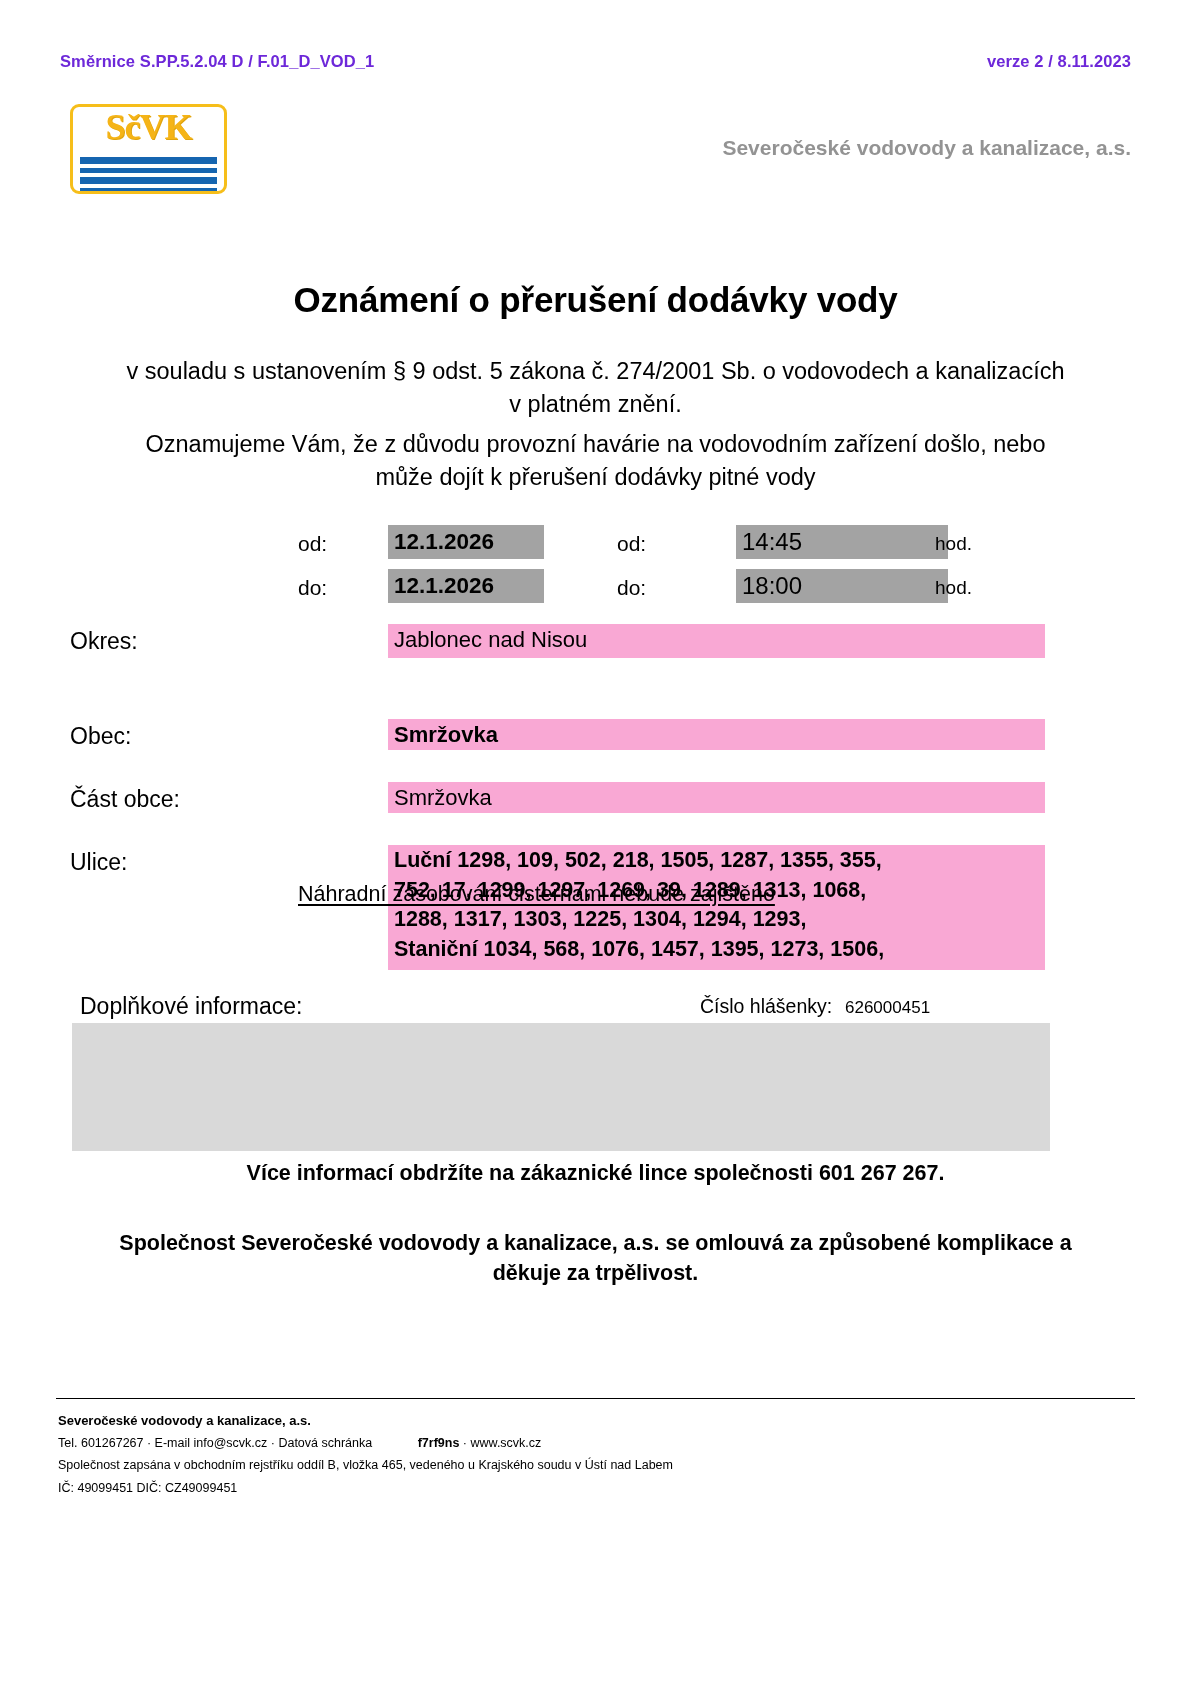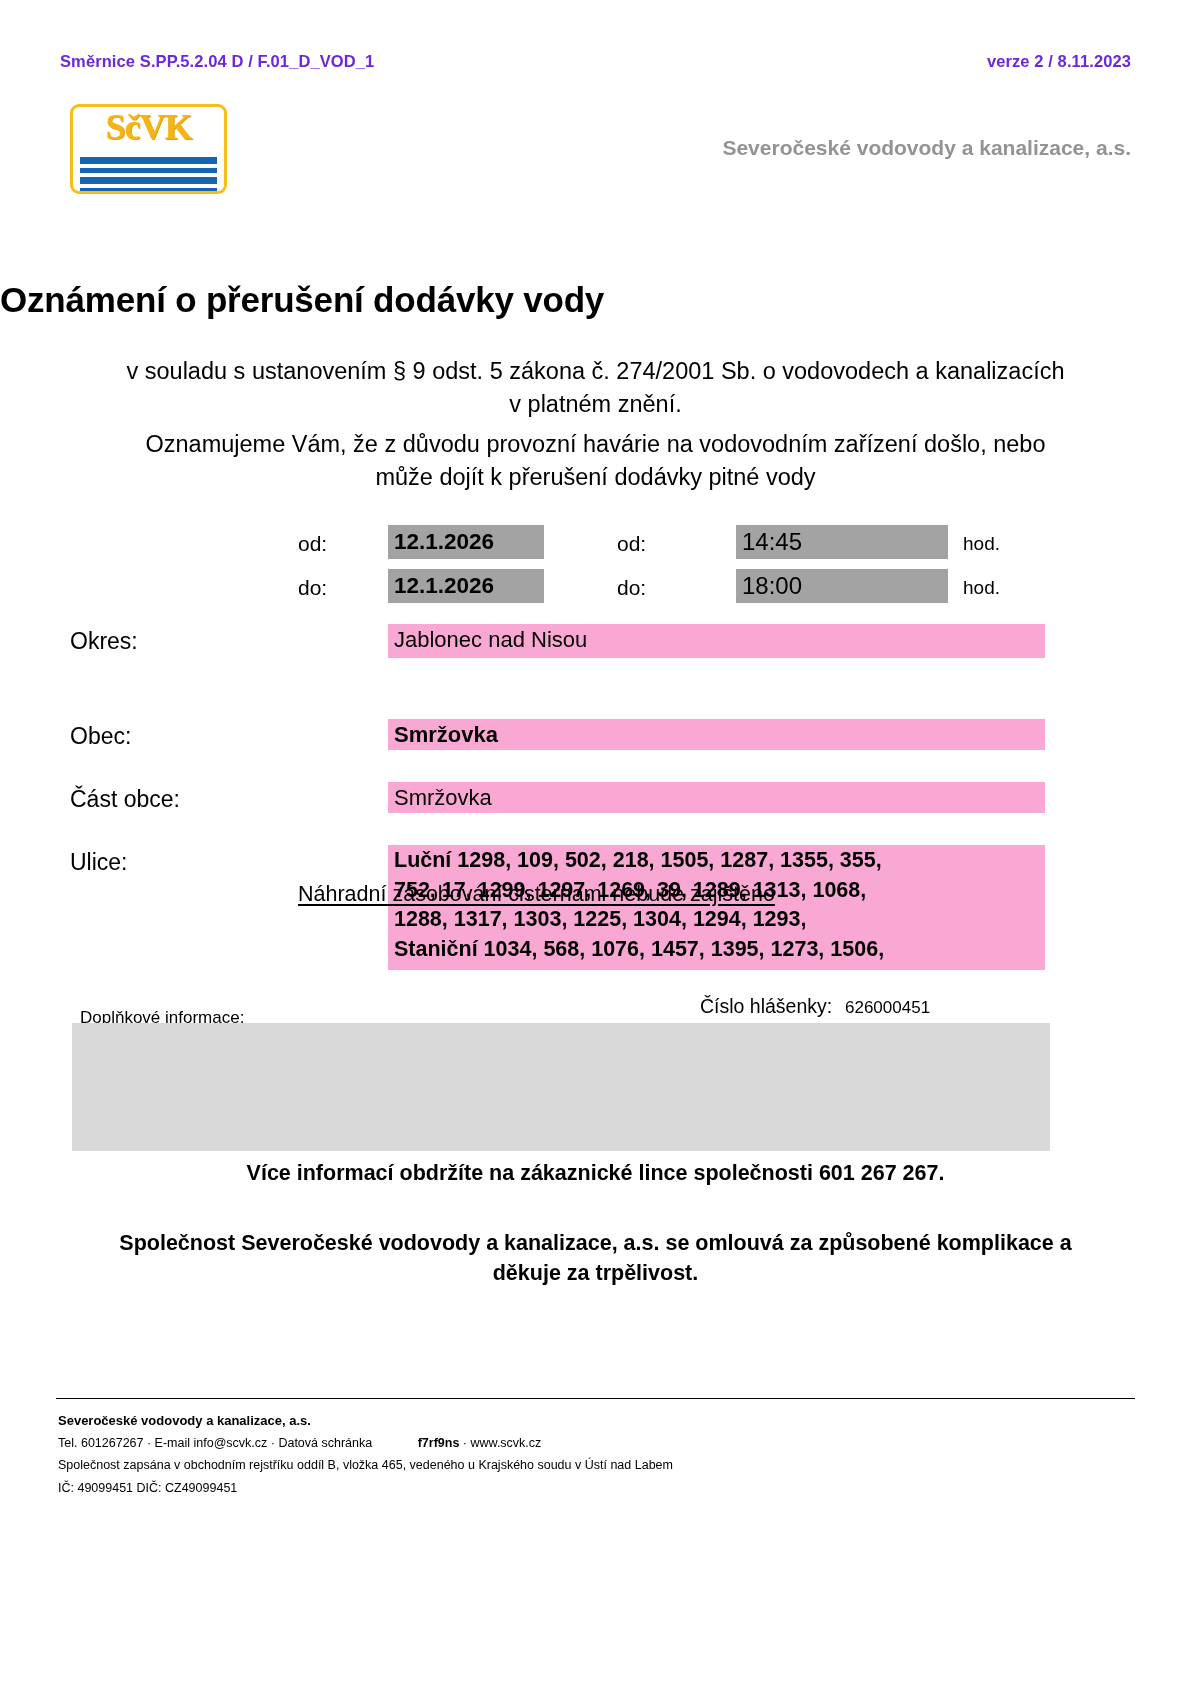--- a/index.html
+++ b/index.html
@@ -95,20 +95,21 @@
     color: #939393;
     white-space: nowrap;
   }
 
   
   .main-title {
     position: absolute;
     top: 280px;
     left: 0;
     width: 100%;
+    text-align: center;
     font-size: 35px;
     font-weight: bold;
     letter-spacing: -0.2px;
   }
 
   
   .intro {
     position: absolute;
     left: 120px;
     width: 951px;
@@ -153,21 +154,21 @@
     font-weight: bold;
   }
   .dt-val.time {
     left: 736px;
     width: 212px;
     font-size: 24px;
     font-weight: normal;
   }
   .dt-unit {
     position: absolute;
-    left: 963px;
+    left: 935px;
     top: 6px;
     font-size: 19px;
     line-height: 30px;
   }
 
   
   .loc {
     position: absolute;
     left: 0;
     width: 100%;
@@ -229,23 +230,22 @@
   .supp-labels {
     position: absolute;
     top: 993px;
     left: 0;
     width: 100%;
     height: 28px;
   }
   .supp-title {
     position: absolute;
     left: 80px;
-    font-size: 17px;
+    font-size: 23px;
     line-height: 26px;
-    margin-top: 12px;
   }
   .report-no-label {
     position: absolute;
     left: 700px;
     font-size: 19.5px;
     line-height: 26px;
   }
   .report-no-value {
     position: absolute;
     left: 845px;

